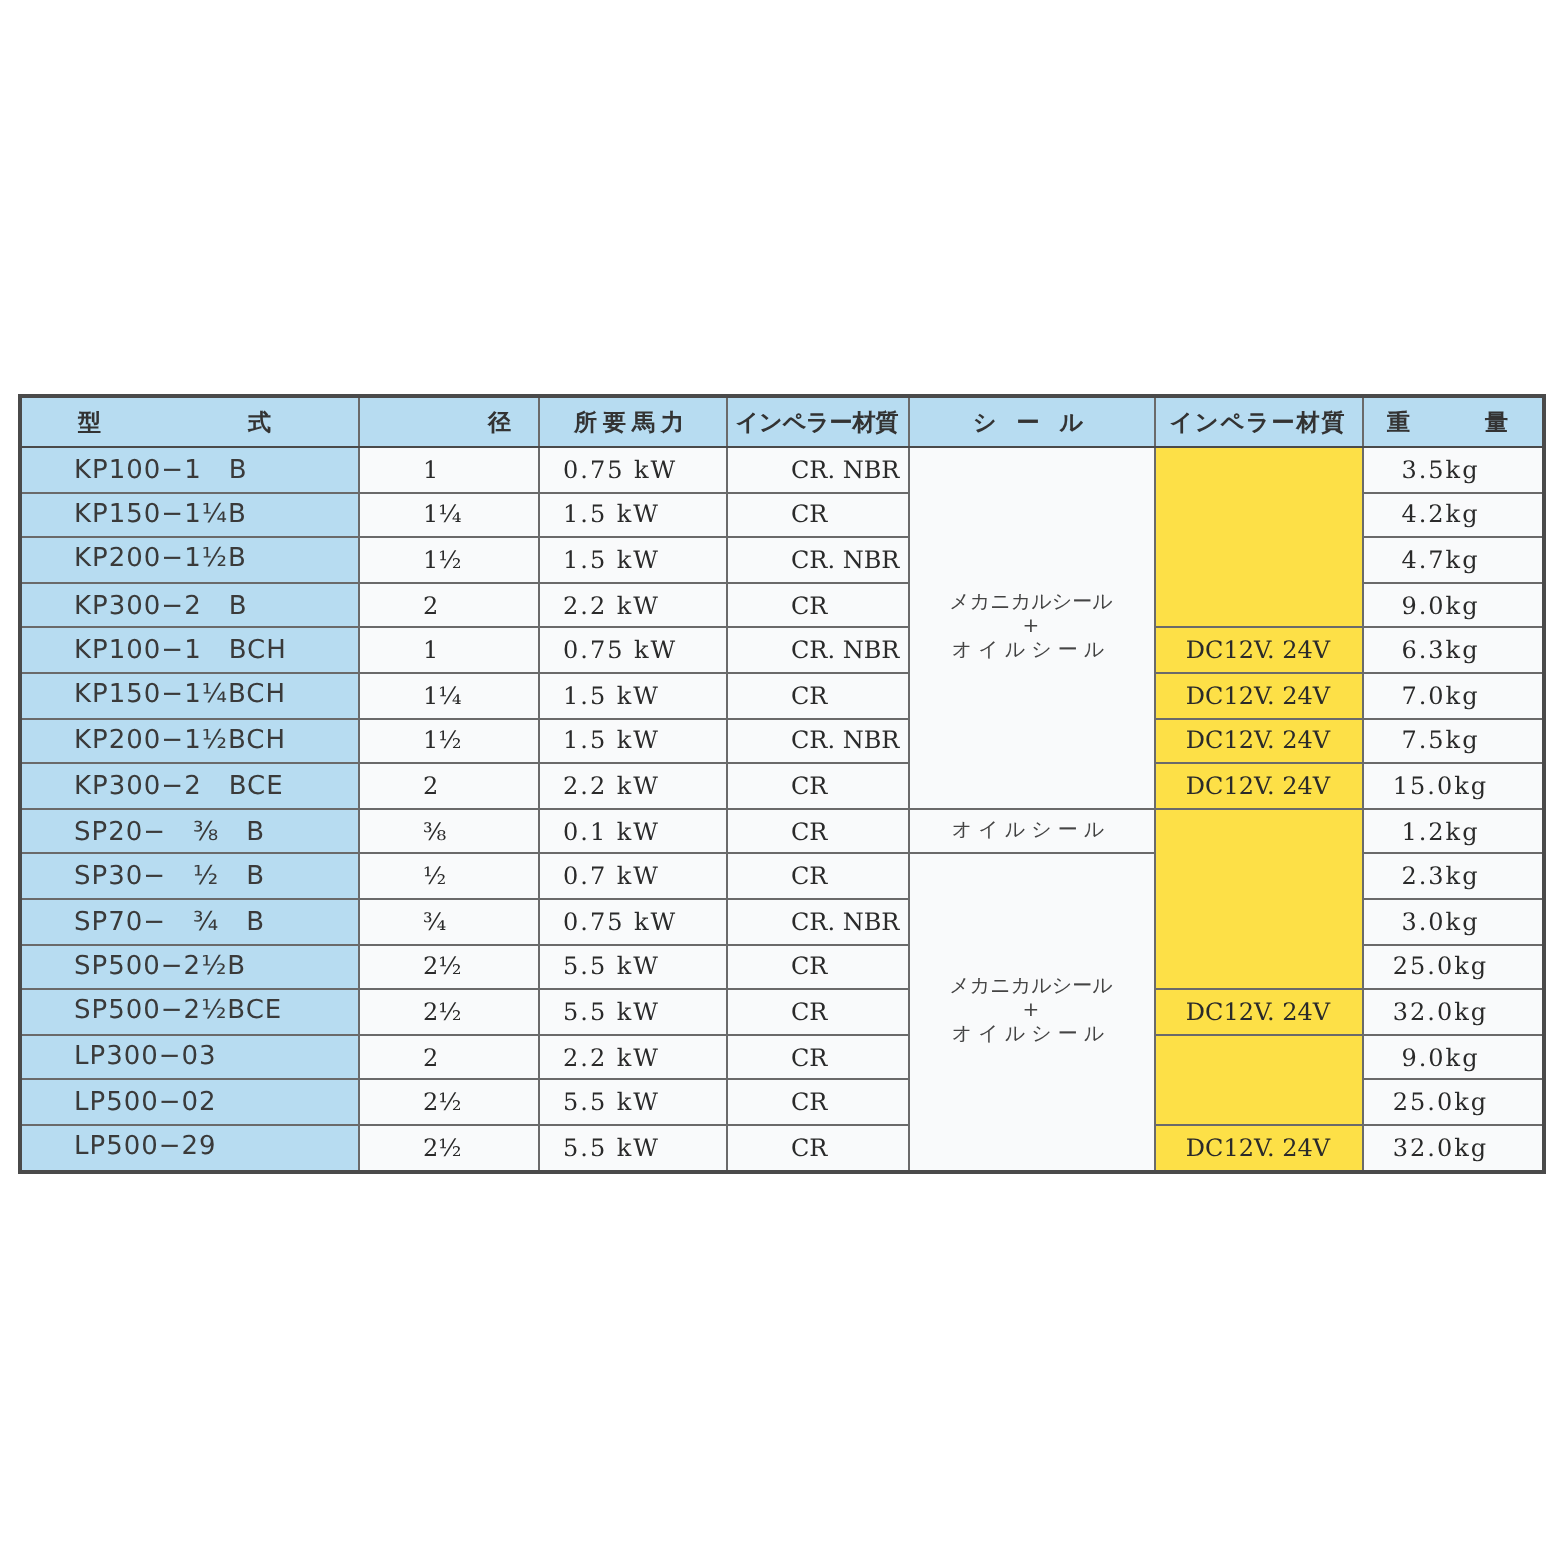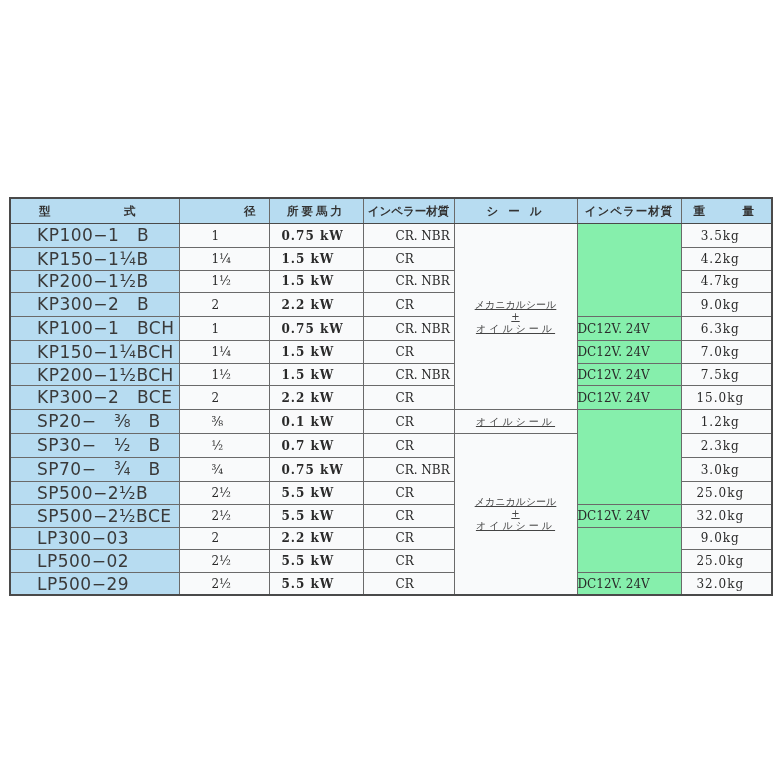--- a/index.html
+++ b/index.html
@@ -25,28 +25,28 @@
       font-weight: bold; font-size: 11.5px; color: #333;
       letter-spacing: 3px;
     }
     .spec-table td {
       height: 21.6px; padding: 0; border: 1px solid #6a6a6a;
       background: #f9fafb; white-space: nowrap;
     }
     .spec-table td.model {
       background: #b7dcf1;
       font-family: "DejaVu Sans", "Liberation Sans", sans-serif;
-      font-size: 17px; color: #3a3a3a; padding-left: 26px;
+      font-size: 13px; color: #3a3a3a; padding-left: 26px;
       letter-spacing: 0.5px;
     }
     .spec-table td.dia { padding-left: 32px; }
-    .spec-table td.pw { padding-left: 12px; letter-spacing: 1px; font-weight: bold; }
+    .spec-table td.pw { padding-left: 12px; letter-spacing: 1px; }
     .spec-table td.mat { padding-left: 32px; }
-    .spec-table td.seal { text-align: center; font-family: "DejaVu Sans", "Liberation Sans", sans-serif; font-size: 10px; color: #444; line-height: 12px; text-decoration: underline; }
-    .spec-table td.clutch { text-align: left; background: #86efac; }
+    .spec-table td.seal { text-align: center; font-family: "DejaVu Sans", "Liberation Sans", sans-serif; font-size: 10px; color: #444; line-height: 12px; }
+    .spec-table td.clutch { text-align: center; background: #fde047; }
     .spec-table td.wt { text-align: center; padding-right: 12px; letter-spacing: 1px; }
     .hdr-model { display: flex; justify-content: space-between; padding: 0 40px 0 28px; }
     .hdr-weight { display: flex; justify-content: space-between; padding: 0 14px 0 12px; }
     .hdr-dia { text-align: right; padding-right: 10px; }
   </style>
 </head>
 <body>
 
 <table class="spec-table">
   <colgroup>

